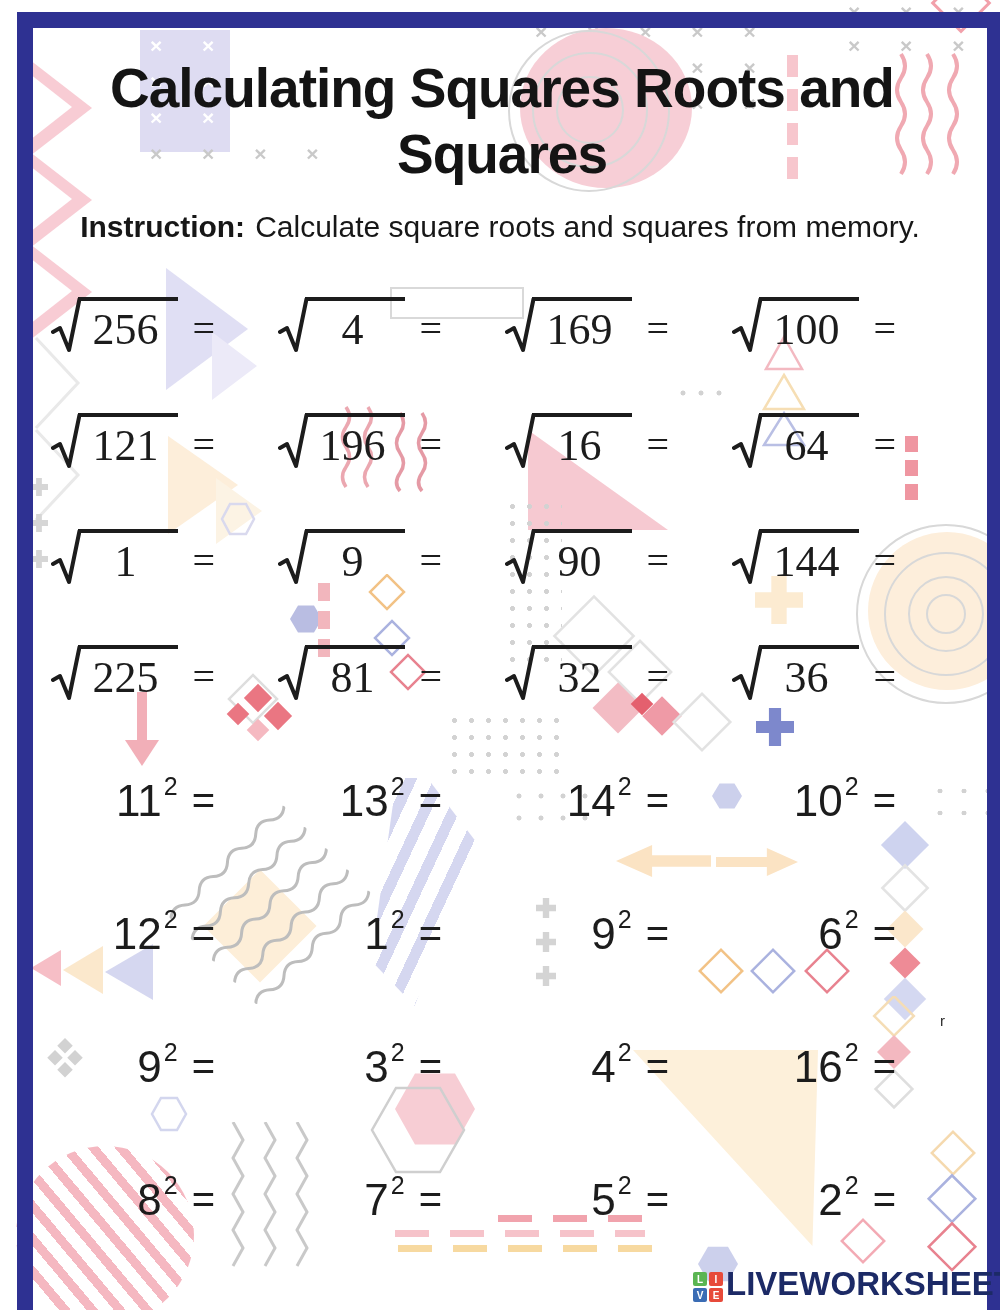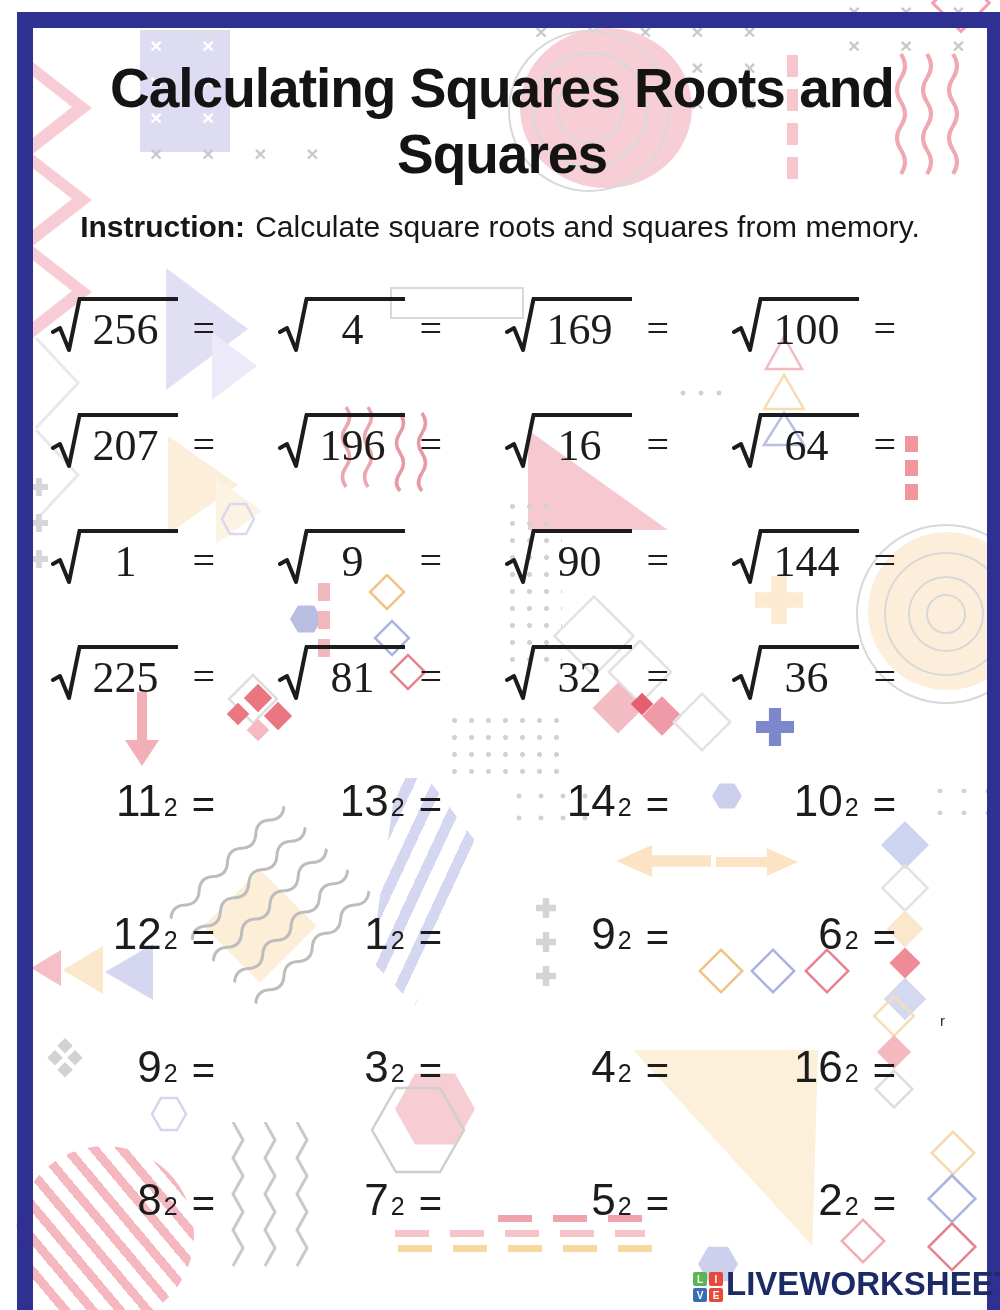--- a/index.html
+++ b/index.html
@@ -12,21 +12,21 @@
   #title{left:52px;top:55px;width:900px;text-align:center;font-size:55px;line-height:66px;
          font-weight:700;letter-spacing:-1px;color:#141414;z-index:5;}
   #instr{left:60px;top:210px;width:880px;text-align:center;font-size:30px;z-index:5;color:#171717;}
   #instr .lbl{font-weight:700;margin-right:10px;}
   
   .pgrid{left:0;width:908px;display:grid;grid-template-columns:repeat(4,1fr);
          justify-items:end;align-items:center;z-index:5;}
   #sqrt-grid{top:268px;grid-auto-rows:116px;font-family:Liberation Serif, serif;}
   #sq-grid{top:734px;grid-auto-rows:133px;}
   .cell{display:flex;align-items:flex-start;padding-right:12px;}
-  .scell{align-items:flex-end;}
+  .scell{align-items:flex-start;}
   .radwrap{display:inline-flex;align-items:flex-start;}
   .radwrap svg{display:block;margin-top:0;}
   .radicand{border-top:4px solid #1c1c1c;margin:2px 0 0 -3px;padding:2px 10px 0 4px;
             min-width:86px;text-align:center;font-size:44px;line-height:54px;}
   .eq{font-size:40px;line-height:44px;margin-left:14px;margin-top:12px;}
   .scell .eq{margin-top:2px;}
   .base{font-size:44px;line-height:50px;}
   .exp{font-size:25px;position:relative;top:-4px;margin-left:2px;}
   
   #ansbox{left:390px;top:287px;width:130px;height:28px;background:#fff;border:2px solid #d9d9d9;z-index:4;}
@@ -267,21 +267,21 @@
         </svg>
         <span class="radicand">100</span>
       </span>
       <span class="eq">=</span>
     </div>
   <div class="cell">
       <span class="radwrap">
         <svg width="30" height="60" viewBox="0 0 30 60">
           <path d="M2 37 L9 33 L18 55 L28.5 4" fill="none" stroke="#1c1c1c" stroke-width="4" stroke-linecap="round" stroke-linejoin="round"></path>
         </svg>
-        <span class="radicand">207</span>
+        <span class="radicand">121</span>
       </span>
       <span class="eq">=</span>
     </div>
   <div class="cell">
       <span class="radwrap">
         <svg width="30" height="60" viewBox="0 0 30 60">
           <path d="M2 37 L9 33 L18 55 L28.5 4" fill="none" stroke="#1c1c1c" stroke-width="4" stroke-linecap="round" stroke-linejoin="round"></path>
         </svg>
         <span class="radicand">196</span>
       </span>

